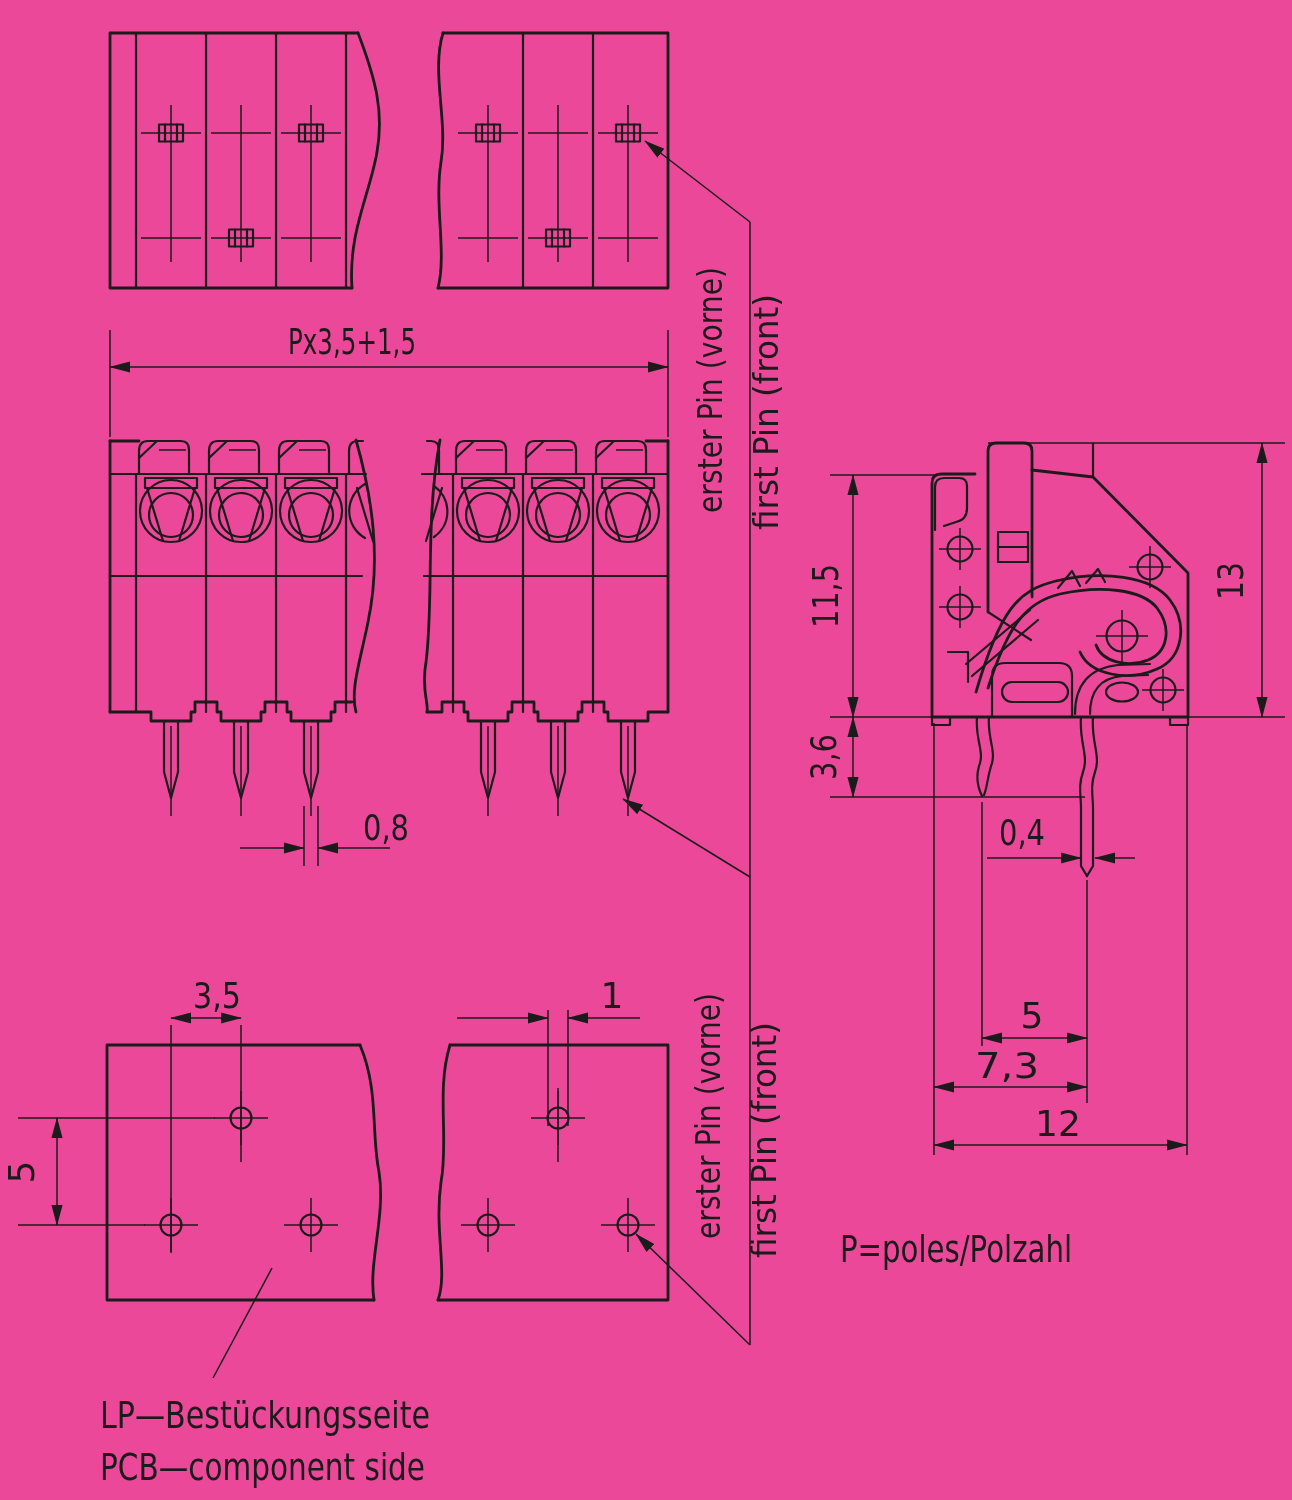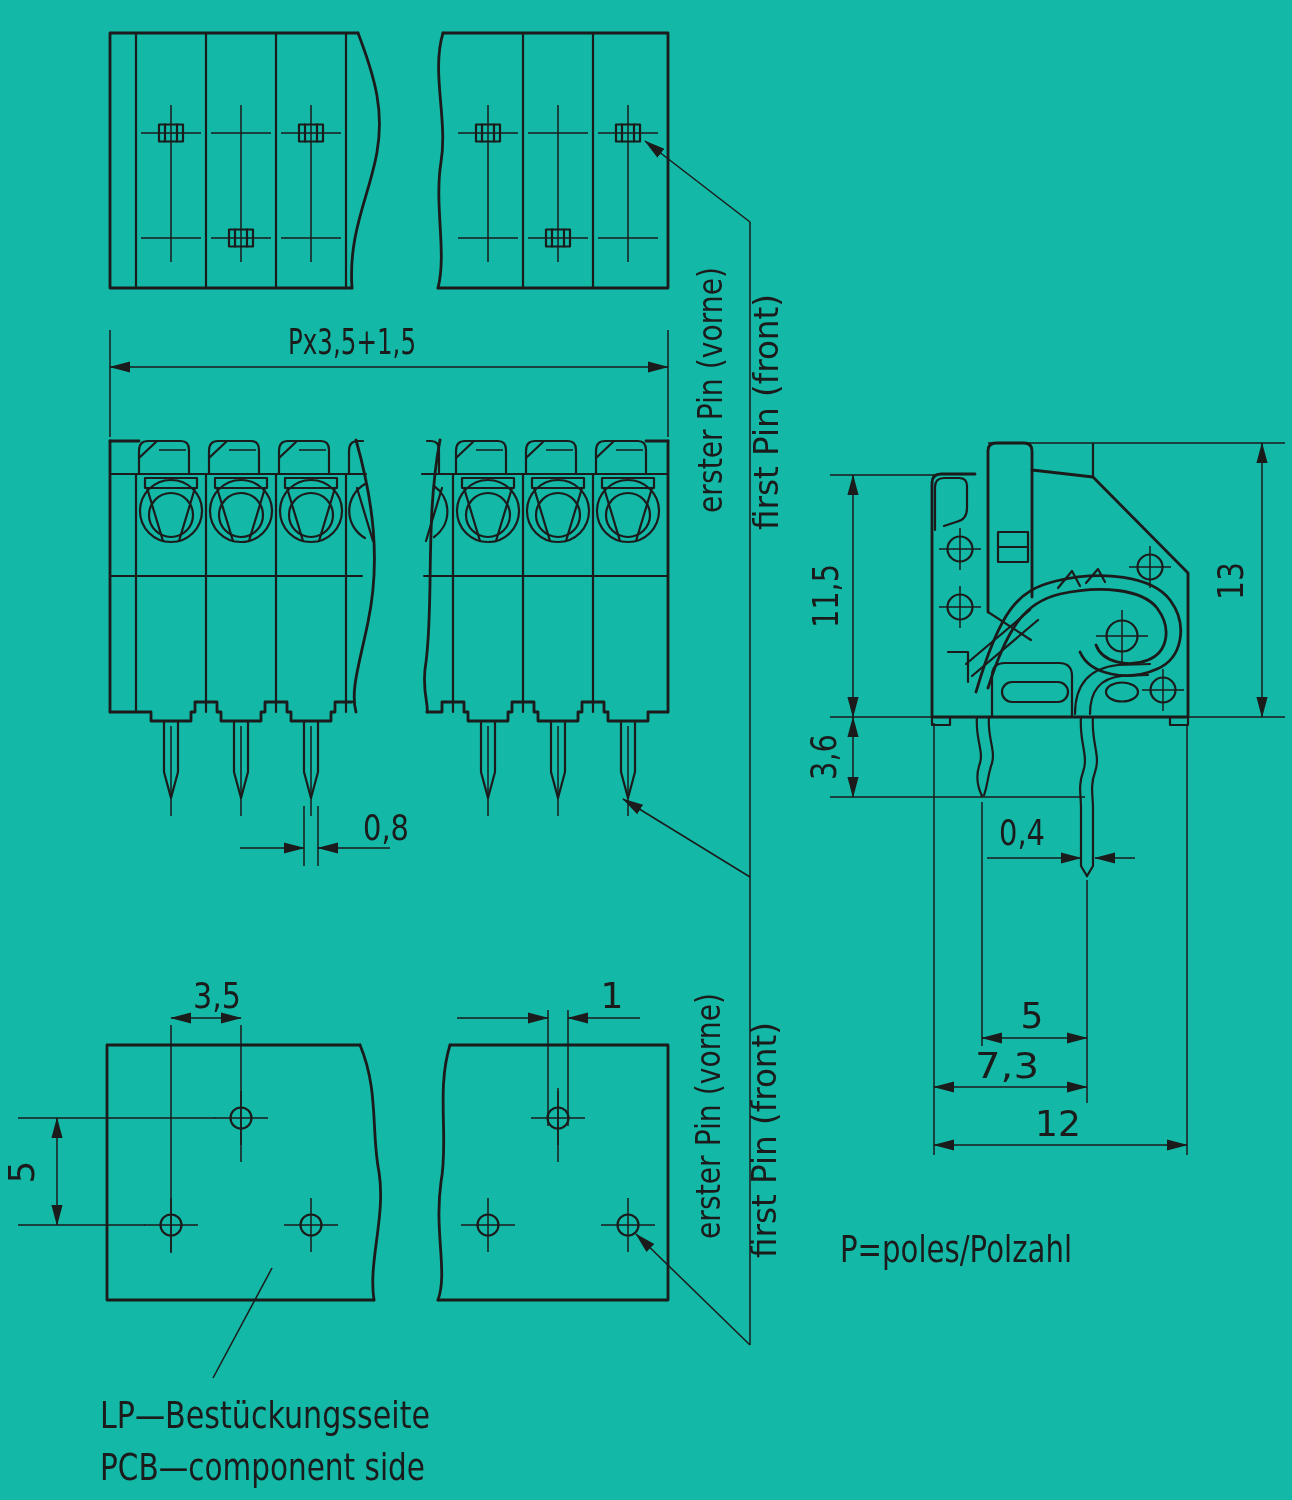--- a/index.html
+++ b/index.html
@@ -1,16 +1,16 @@
 <!DOCTYPE html>
 <html><head>
 <meta charset="utf-8">
 <style>
   html,body{margin:0;padding:0;background:#ffffff;}
-  .page{width:1292px;height:1500px;position:relative;background:#14b8a6;overflow:hidden;}
+  .page{width:1292px;height:1500px;position:relative;background:#ec4899;overflow:hidden;}
   svg{display:block;}
   
   .ol{fill:none;stroke:#1b1b1b;stroke-width:2.8;stroke-linejoin:round;stroke-linecap:round;}
   .md{fill:none;stroke:#1b1b1b;stroke-width:2.2;stroke-linejoin:round;stroke-linecap:round;}
   .tn{fill:none;stroke:#1b1b1b;stroke-width:1.5;stroke-linejoin:round;stroke-linecap:butt;}
   text{fill:#1b1b1b;font-family:"DejaVu Sans",sans-serif;}
   .dimtxt{font-size:36px;}
   .bigtxt{font-size:38px;}
   .lbltxt{font-size:34px;}
 </style>

